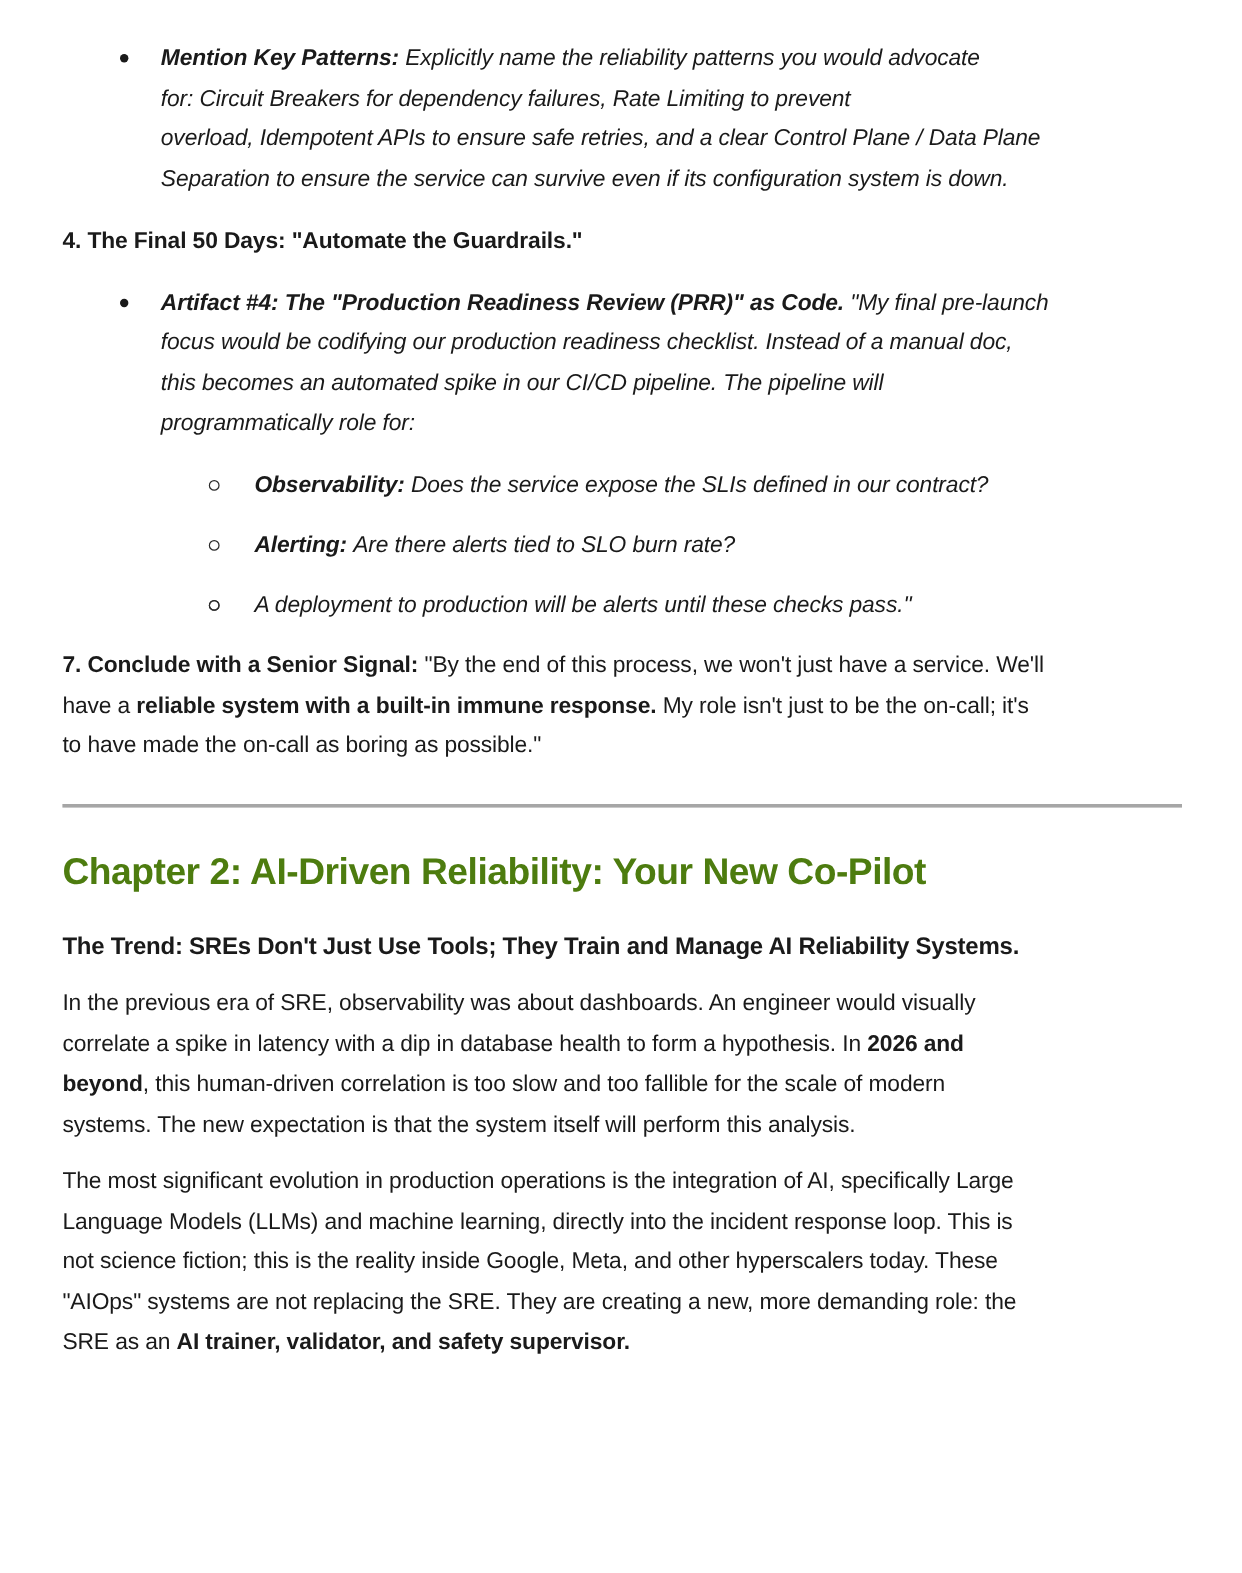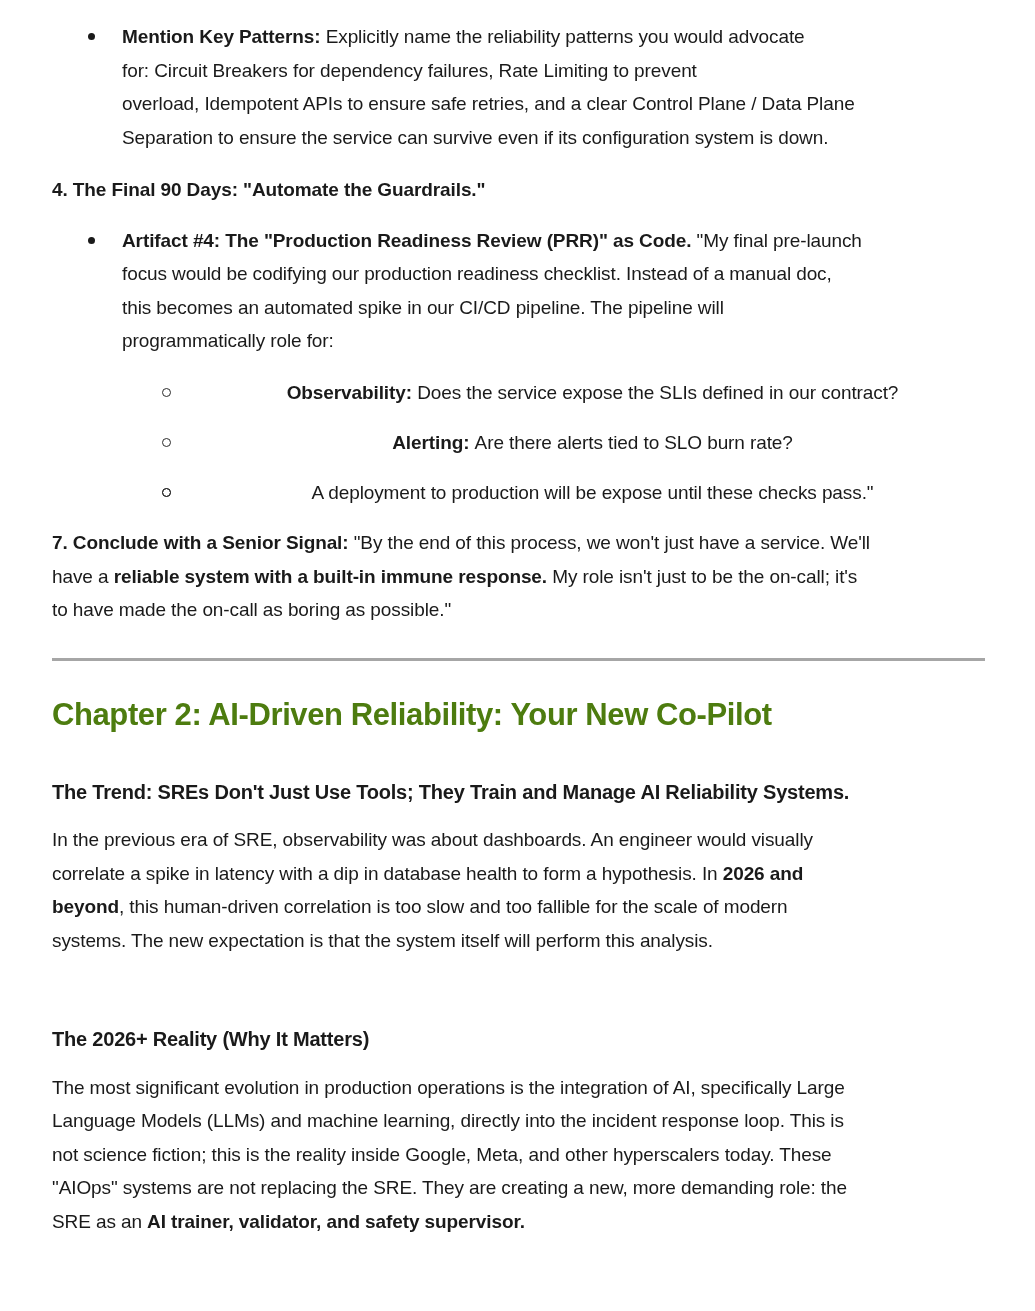--- a/index.html
+++ b/index.html
@@ -10,65 +10,65 @@
     padding:20px 50px 0 52px;
     background:#ffffff;
     color:#1a1a1a;
     font-family:"Liberation Sans","DejaVu Sans",sans-serif;
     font-size:19px;
     line-height:33.5px;
     letter-spacing:-0.1px;
     overflow:hidden;
   }
   .bold{font-weight:700;}
-  ul{list-style:none;margin:0;padding:0;}
+  ul{list-style:none;margin:12px;padding:0;font-style:italic;}
   .l1-item{position:relative;padding-left:70px;}
   .marker-disc{
     position:absolute;left:36px;top:13px;
     width:7px;height:7px;border-radius:50%;
     background:#1a1a1a;
   }
   .l2-item{position:relative;padding-left:148px;}
   .marker-ring{
     position:absolute;left:110px;top:12.5px;
     width:9px;height:9px;border-radius:50%;
     border:1.5px solid #2b2b2b;box-sizing:border-box;
     background:transparent;
   }
   .sect-heading{margin:19px 0 0 0;}
   .bullet-artifact{margin-top:17px;}
-  .subul{margin-top:18px;text-align:center;}
+  .subul{margin-top:18px;}
   .subul .l2-item{margin-bottom:16.5px;}
   .subul .l2-item:last-child{margin-bottom:0;}
   .para-conclude{margin:17px 0 0 0;}
   .divider{margin-top:31px;height:3px;background:#a6a6a6;border:none;}
   .chapter-title{
     margin:34px 0 0 0;
     font-size:31px;line-height:40px;
     letter-spacing:-0.4px;font-weight:700;color:#4d7c0f;
   }
-  .subhead{margin:41px 0 0 0;font-weight:700;font-size:20px;letter-spacing:-0.2px;}
+  .subhead{margin:26px 0 0 0;font-weight:700;font-size:20px;letter-spacing:-0.2px;}
   .subhead-2{margin:66px 0 0 0;font-weight:700;font-size:20px;letter-spacing:-0.2px;}
   .para-era{margin:14px 0 0 0;}
   .para-evolution{margin:14px 0 16px 0;}
   p{margin:0;}
 </style>
 </head>
 <body>
 
 <div class="doc">
 
   <ul class="topul">
     <li class="l1-item">
       <span class="marker-disc"></span>
       <span><span class="bold">Mention Key Patterns: </span><span>Explicitly name the reliability patterns you would advocate</span><br><span>for: Circuit Breakers for dependency failures, Rate Limiting to prevent</span><br><span>overload, Idempotent APIs to ensure safe retries, and a clear Control Plane / Data Plane</span><br><span>Separation to ensure the service can survive even if its configuration system is down.</span></span>
     </li>
   </ul>
 
-  <p class="sect-heading"><span class="bold">4. The Final 90 Days: "Automate the Guardrails."</span><br></p>
+  <p class="sect-heading"><span class="bold">4. The Final 50 Days: "Automate the Guardrails."</span><br></p>
 
   <ul class="bullet-artifact">
     <li class="l1-item">
       <span class="marker-disc"></span>
       <span><span class="bold">Artifact #4: The "Production Readiness Review (PRR)" as Code. </span><span>"My final pre-launch</span><br><span>focus would be codifying our production readiness checklist. Instead of a manual doc,</span><br><span>this becomes an automated spike in our CI/CD pipeline. The pipeline will</span><br><span>programmatically role for:</span></span>
     </li>
   </ul>
 
   <ul class="subul">
     <li class="l2-item">
@@ -77,31 +77,30 @@
     </li>
     <li class="l2-item">
       <span class="marker-ring"></span>
       <span><span class="bold">Alerting: </span><span>Are there alerts tied to SLO burn rate?</span></span>
     </li>
     <li class="l2-item">
       <span class="marker-ring"></span>
     </li>
     <li class="l2-item">
       <span class="marker-ring"></span>
-      <span><span>A deployment to production will be expose until these checks pass."</span></span>
+      <span><span>A deployment to production will be alerts until these checks pass."</span></span>
     </li>
   </ul>
 
   <p class="para-conclude"><span class="bold">7. Conclude with a Senior Signal: </span><span>"By the end of this process, we won't just have a service. We'll</span><br><span>have a </span><span class="bold">reliable system with a built-in immune response. </span><span>My role isn't just to be the on-call; it's</span><br><span>to have made the on-call as boring as possible."</span></p>
 
   <hr class="divider">
 
   <h1 class="chapter-title">Chapter 2: AI-Driven Reliability: Your New Co-Pilot</h1>
 
   <p class="subhead">The Trend: SREs Don't Just Use Tools; They Train and Manage AI Reliability Systems.</p>
 
   <p class="para-era"><span>In the previous era of SRE, observability was about dashboards. An engineer would visually</span><br><span>correlate a spike in latency with a dip in database health to form a hypothesis. In </span><span class="bold">2026 and</span><br><span class="bold">beyond</span><span>, this human-driven correlation is too slow and too fallible for the scale of modern</span><br><span>systems. The new expectation is that the system itself will perform this analysis.</span></p>
 
-  <p class="subhead-2">The 2026+ Reality (Why It Matters)</p>
 
   <p class="para-evolution"><span>The most significant evolution in production operations is the integration of AI, specifically Large</span><br><span>Language Models (LLMs) and machine learning, directly into the incident response loop. This is</span><br><span>not science fiction; this is the reality inside Google, Meta, and other hyperscalers today. These</span><br><span>"AIOps" systems are not replacing the SRE. They are creating a new, more demanding role: the</span><br><span>SRE as an </span><span class="bold">AI trainer, validator, and safety supervisor.</span></p>
 
 </div>
 
 </body></html>

